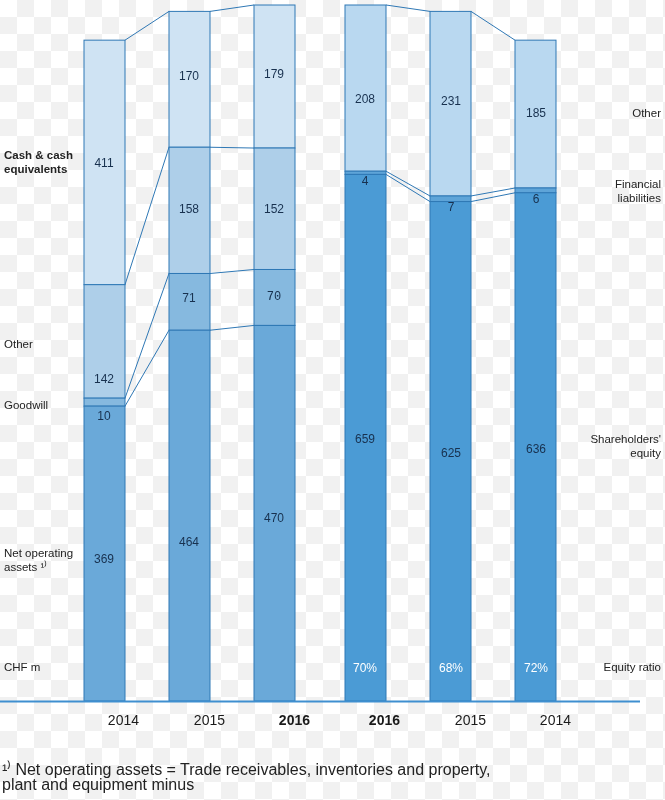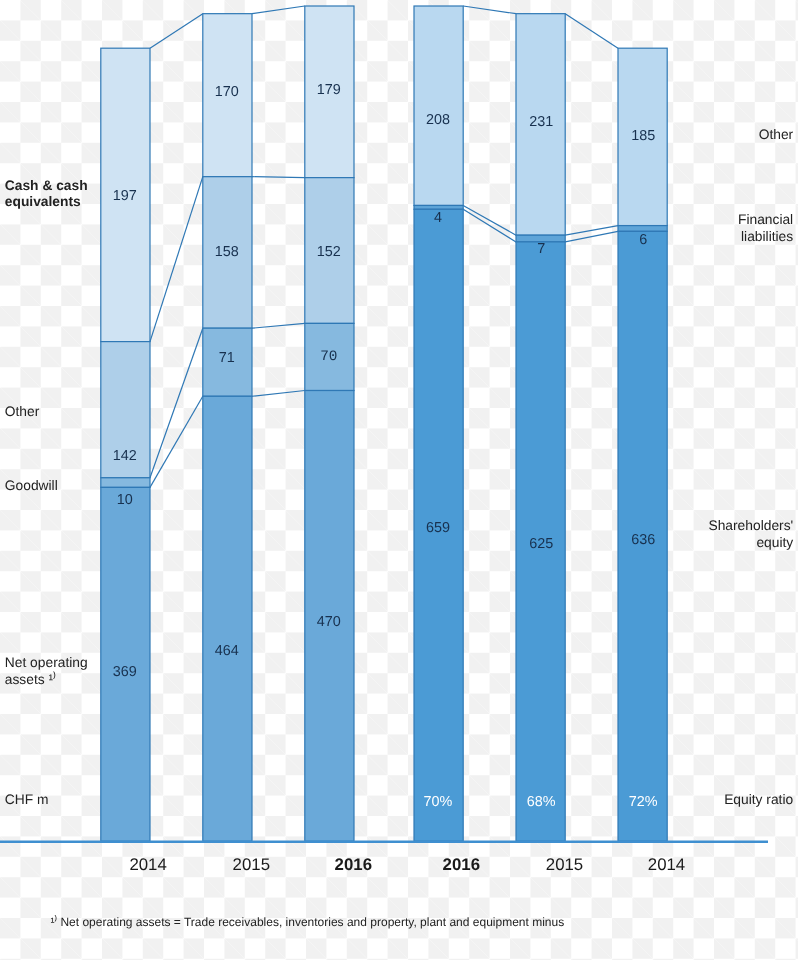--- a/index.html
+++ b/index.html
@@ -29,21 +29,21 @@
   .lbl-right{right:4px;text-align:right;}
 
   .axislabel{
     position:absolute;z-index:3;font-size:14px;color:#1a1a1a;
     text-align:right;width:70px;
   }
   .axislabel.bold{font-weight:bold;}
 
   .footnote{
     position:absolute;z-index:3;left:0;top:762px;width:500px;
-    font-size:10px;line-height:15px;color:#222;text-align:center;margin-left:40px;
+    font-size:16px;line-height:15px;color:#222;text-align:center;
   }
   .footnote .ln1{display:block;text-align:left;padding-left:2px;}
   .footnote .ln2{display:block;text-align:center;}
 
   .val{
     position:absolute;z-index:4;font-size:12px;color:#18314f;
     text-align:center;width:60px;
   }
   .val.white{color:#ffffff;}
 </style>
@@ -110,21 +110,21 @@
 equity</div>
 <div class="lbl lbl-right" style="top:660px;">Equity ratio</div>
 
 <div class="axislabel" style="left:69px;top:712px;">2014</div>
 <div class="axislabel" style="left:155px;top:712px;">2015</div>
 <div class="axislabel bold" style="left:240px;top:712px;">2016</div>
 <div class="axislabel bold" style="left:330px;top:712px;">2016</div>
 <div class="axislabel" style="left:416px;top:712px;">2015</div>
 <div class="axislabel" style="left:501px;top:712px;">2014</div>
 
-<div class="val" style="left:74px;top:156px;">197</div>
+<div class="val" style="left:74px;top:156px;">411</div>
 <div class="val" style="left:159px;top:69px;">170</div>
 <div class="val" style="left:244px;top:67px;">179</div>
 
 <div class="val" style="left:74px;top:336px;margin-top:36px;">142</div>
 <div class="val" style="left:159px;top:202px;">158</div>
 <div class="val" style="left:244px;top:202px;">152</div>
 
 <div class="val" style="left:74px;top:409px;">10</div>
 <div class="val" style="left:159px;top:291px;">71</div>
 <div class="val" style="left:244px;top:290px;font-family:Liberation Mono, monospace;">70</div>

